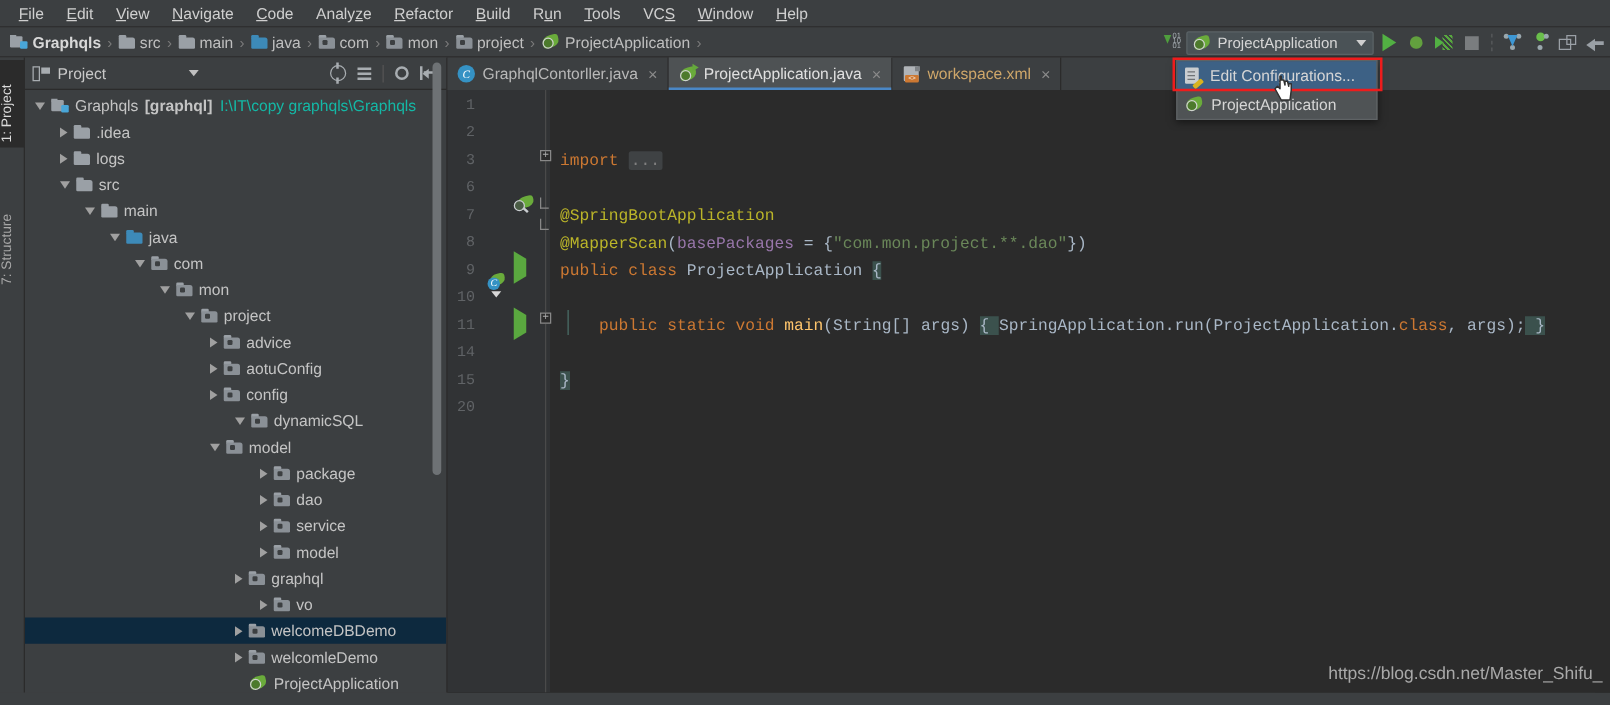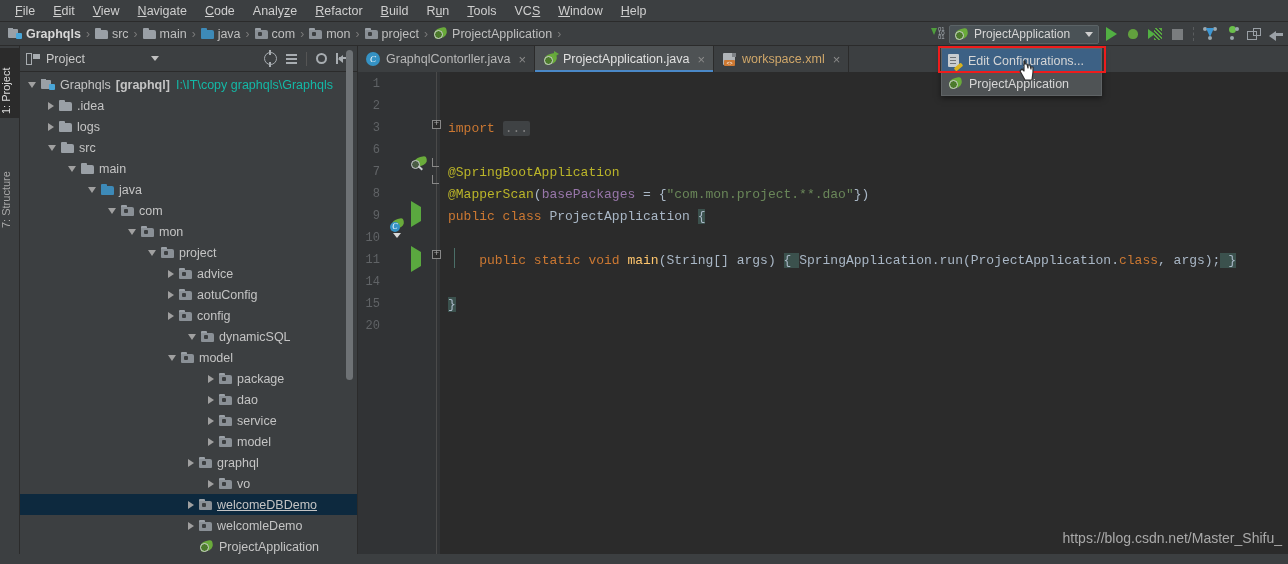--- a/index.html
+++ b/index.html
@@ -162,21 +162,21 @@
   .ic-gear .g { position:absolute;left:1px;top:1px;width:11px;height:11px;border-radius:50%;border:2.5px solid #a8adb1; }
   .ic-gear .gc { position:absolute;left:5px;top:5px;width:3px;height:3px;background:#3c3f41;border-radius:50%; }
   .ic-hide { width:13px;height:13px;position:relative; }
   .ic-hide:before{content:"";position:absolute;left:0;top:1px;width:1.5px;height:11px;background:#a8adb1;}
   .ic-hide:after{content:"";position:absolute;left:3px;top:5px;width:8px;height:1.5px;background:#a8adb1;}
   .ic-hide .ar{position:absolute;left:2px;top:2.5px;width:0;height:0;border-top:4px solid transparent;border-bottom:4px solid transparent;border-right:5px solid #a8adb1;}
   .pp-divider { width:1px; height:14px; background:#555; }
 
   #pp-tree { flex:1; overflow:hidden; position:relative; padding-top:2px; }
   .trow { height:21px; display:flex; align-items:center; white-space:nowrap; font-size:12.5px; color:#c4c4c4; padding-right:4px; }
-  .trow.sel { background:#0d293e;text-decoration:underline; }
+  .trow.sel { background:#0d293e; }
   .arrow-r { width:0;height:0;border-top:4.5px solid transparent;border-bottom:4.5px solid transparent;border-left:6px solid #a0a0a0; margin-right:5px; flex:none; }
   .arrow-d { width:0;height:0;border-left:4.5px solid transparent;border-right:4.5px solid transparent;border-top:6px solid #a0a0a0; margin-right:5px; flex:none; }
   .arrow-sp { width:6px; margin-right:5px; flex:none; }
   .tlabel { margin-left:5px; }
   .tpath { color:#14b8a6; margin-left:6px; }
 
   #pp-scroll { position:absolute; right:4px; top:4px; width:7px; height:330px; background:#6e7275; border-radius:4px; }
 
   
   #editor { flex:1; background:#2b2b2b; display:flex; flex-direction:column; position:relative; min-width:0; }

